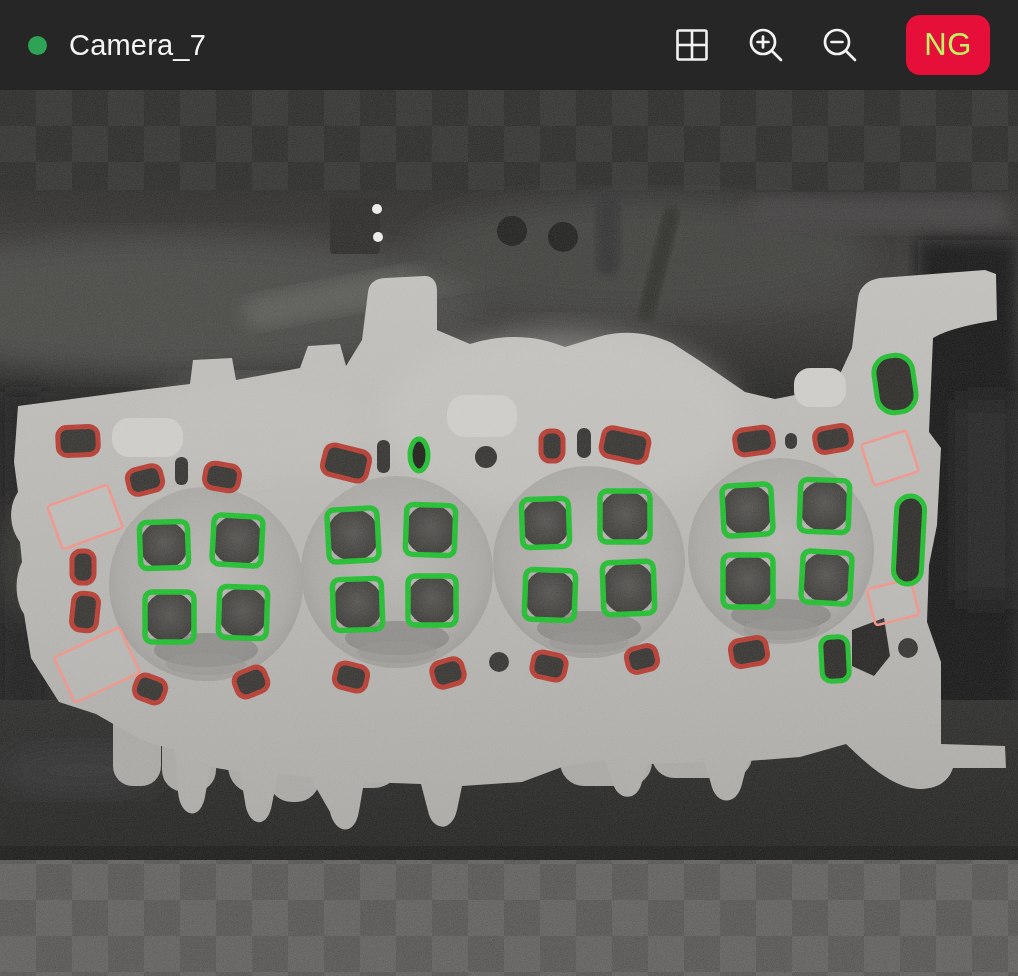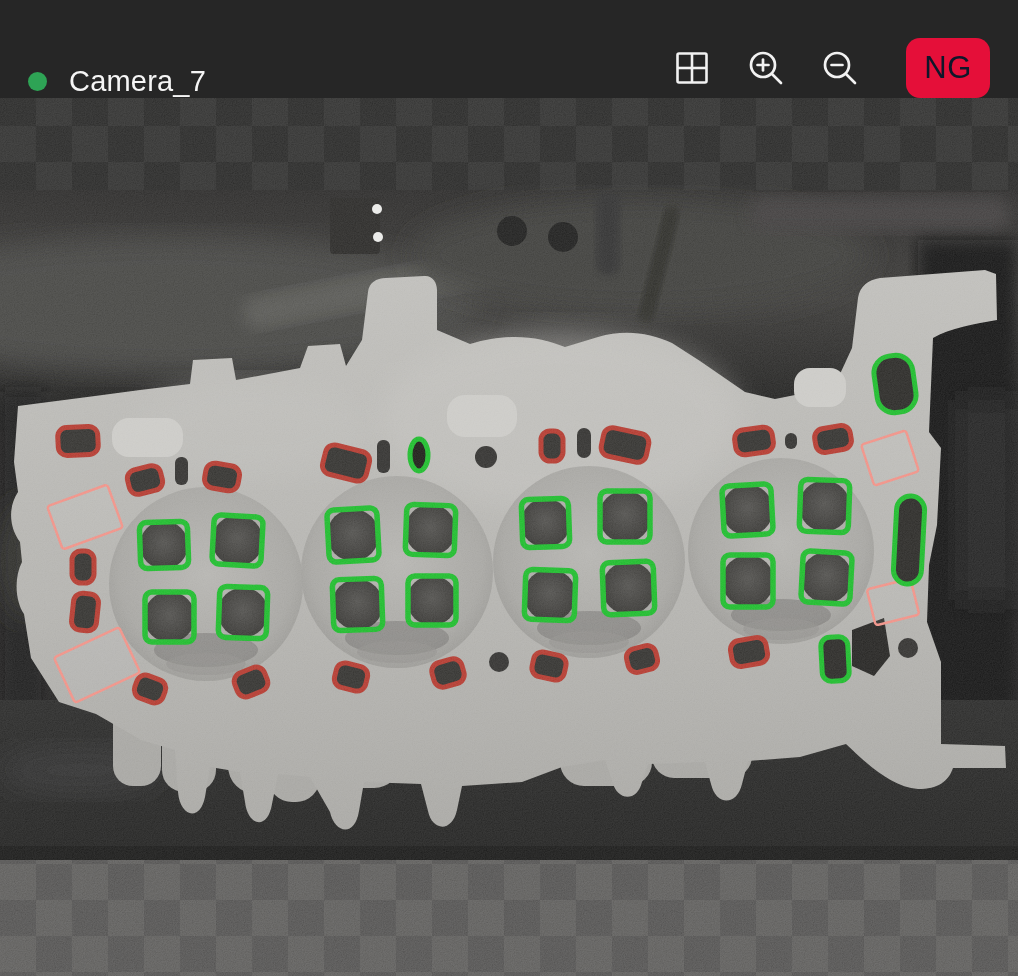--- a/index.html
+++ b/index.html
@@ -1,20 +1,20 @@
 <!DOCTYPE html>
 <html><head>
 <meta charset="utf-8">
 <style>
   html,body{margin:0;padding:0;background:#262626;width:1018px;height:976px;overflow:hidden;
     font-family:"Liberation Sans",sans-serif;-webkit-font-smoothing:antialiased;}
   .app{width:1018px;height:976px;position:relative;}
   
   .hdr{position:absolute;top:0;left:0;width:1018px;height:90px;background:#262626;
-    display:flex;align-items:flex-end;justify-content:space-between;padding:0 28px;box-sizing:border-box;z-index:5;margin-top:8px;}
+    display:flex;align-items:center;justify-content:space-between;padding:0 28px;box-sizing:border-box;z-index:5;}
   .cam{display:flex;align-items:center;gap:22px;}
   .dot{width:19px;height:19px;border-radius:50%;background:#2ea355;}
   .cam-label{color:#f5f5f5;font-size:29px;letter-spacing:.2px;}
   .tools{display:flex;align-items:center;gap:30px;}
   .icon-btn{width:44px;height:44px;display:flex;align-items:center;justify-content:center;
     background:transparent;border:none;padding:0;cursor:pointer;}
   .ng{min-width:84px;height:60px;border-radius:14px;background:#e50f39;color:#fff;
     display:flex;align-items:center;justify-content:center;font-size:31px;font-weight:500;
     letter-spacing:.5px;margin-left:14px;}
   
@@ -58,21 +58,21 @@
       </button>
       <button class="icon-btn">
         <svg width="40" height="40" viewBox="0 0 40 40">
           <g fill="none" stroke="#f2f2f2" stroke-width="2.7" stroke-linecap="round">
             <circle cx="17" cy="17" r="12"></circle>
             <line x1="26" y1="26" x2="35" y2="35"></line>
             <line x1="11.5" y1="17" x2="22.5" y2="17"></line>
           </g>
         </svg>
       </button>
-      <div class="ng" id="ng-badge" style="background: rgb(229, 15, 57); color: #0f172a;">NG</div>
+      <div class="ng" id="ng-badge" style="background: rgb(229, 15, 57); color: #bef264;">NG</div>
     </div>
   </div>
 
   <div class="stage">
     <svg id="photo" width="1018" height="886" viewBox="0 90 1018 886">
       <defs>
         <linearGradient id="bodyGrad" x1="0" y1="0" x2="0" y2="1">
           <stop offset="0" stop-color="#bcbbb7"></stop>
             <stop offset="0.6" stop-color="#b0afab"></stop>
             <stop offset="1" stop-color="#a5a4a0"></stop>

